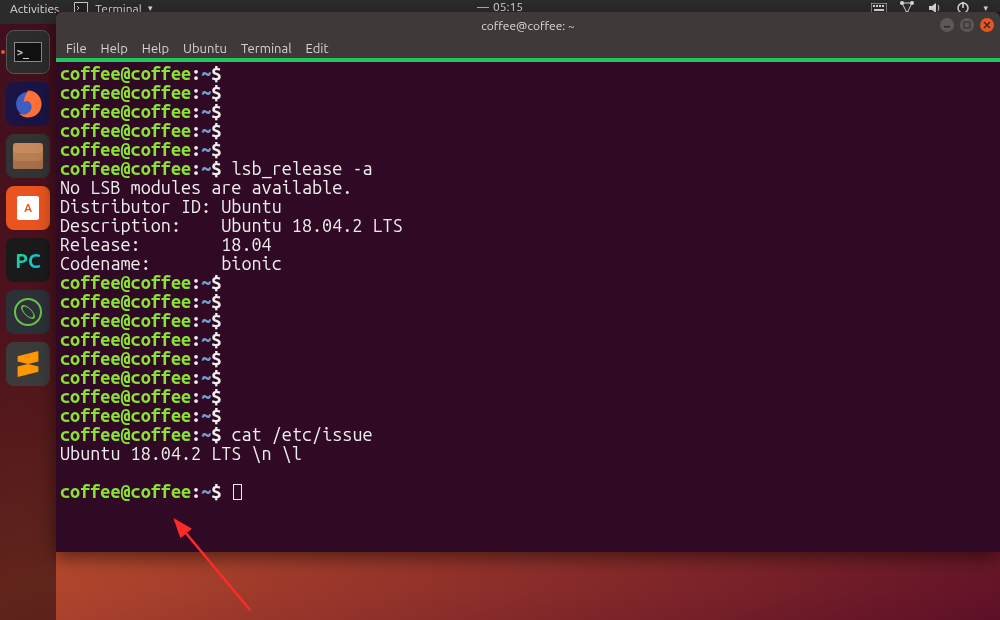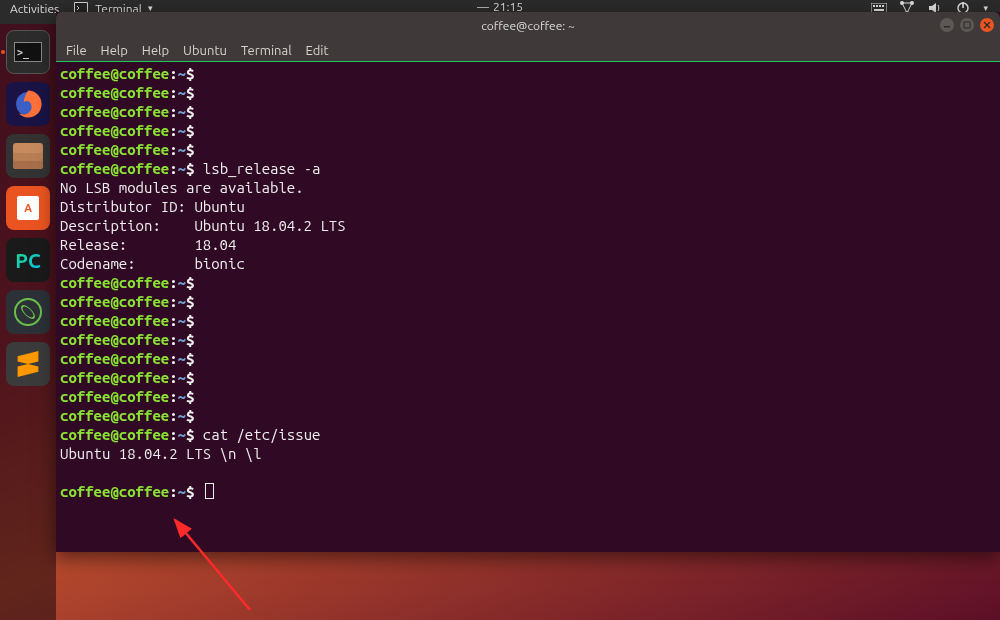--- a/index.html
+++ b/index.html
@@ -66,28 +66,28 @@
     border-top-left-radius:6px; border-top-right-radius:6px;
   }
   .titlebar .title { position:absolute; left:50%; transform:translateX(-50%); }
   .win-controls { position:absolute; right:6px; display:flex; gap:6px;}
   .win-btn { width:14px; height:14px; border-radius:50%; background:#5c5855; display:flex;align-items:center;justify-content:center;}
   .win-btn.close{ background:#e95420;}
   .win-btn svg{width:8px;height:8px;fill:#2a2a2a;}
   .menubar {
     height:24px; background:#3f3a39; color:#d6d3cf; font-size:13px;
     display:flex; align-items:center; gap:14px; padding-left:10px;
-    border-bottom:1px solid #22c55e;
+    border-bottom:4px solid #22c55e;
   }
   .menubar span{cursor:default;}
 
   .term {
     flex:1; background:#300a24; color:#eee;
     font-family:"Ubuntu Mono","DejaVu Sans Mono",monospace;
-    font-size:15px; line-height:19px; padding:2px 4px;
+    font-size:18px; line-height:19px; padding:2px 4px;
     white-space:pre;
   }
   .ps1 { color:#8ae234; font-weight:bold;} 
   .ps1-sep{ color:#eeeeee; font-weight:bold;}
   .ps1-path{ color:#729fcf; font-weight:bold;}
   .cmd  { color:#eeeeee;}
   .out  { color:#eeeeee;}
   .cursor{
     display:inline-block; width:9px; height:16px; border:1px solid #eeeeee; margin-left:2px; vertical-align:-2px;
   }
@@ -110,21 +110,21 @@
             <rect x="2" y="3" width="12" height="10" fill="#222"></rect>
             <path d="M4 6l2 2-2 2" stroke="#ccc" stroke-width="1" fill="none"></path>
           </svg>
       </span>
       <span>Terminal</span>
       <span style="font-size:9px;">▾</span>
     </span>
   </div>
   <div class="center">
     <span>—</span>
-    <span>21:15</span>
+    <span>05:15</span>
   </div>
   <div class="right">
     <span class="icon">
         <svg viewBox="0 0 16 10">
           <rect x="0" y="0" width="16" height="10" rx="1" fill="none" stroke="#dcdcdc"></rect>
           <rect x="2" y="2" width="2" height="2"></rect>
           <rect x="5" y="2" width="2" height="2"></rect>
           <rect x="8" y="2" width="2" height="2"></rect>
           <rect x="11" y="2" width="2" height="2"></rect>
           <rect x="3" y="6" width="10" height="2"></rect>

